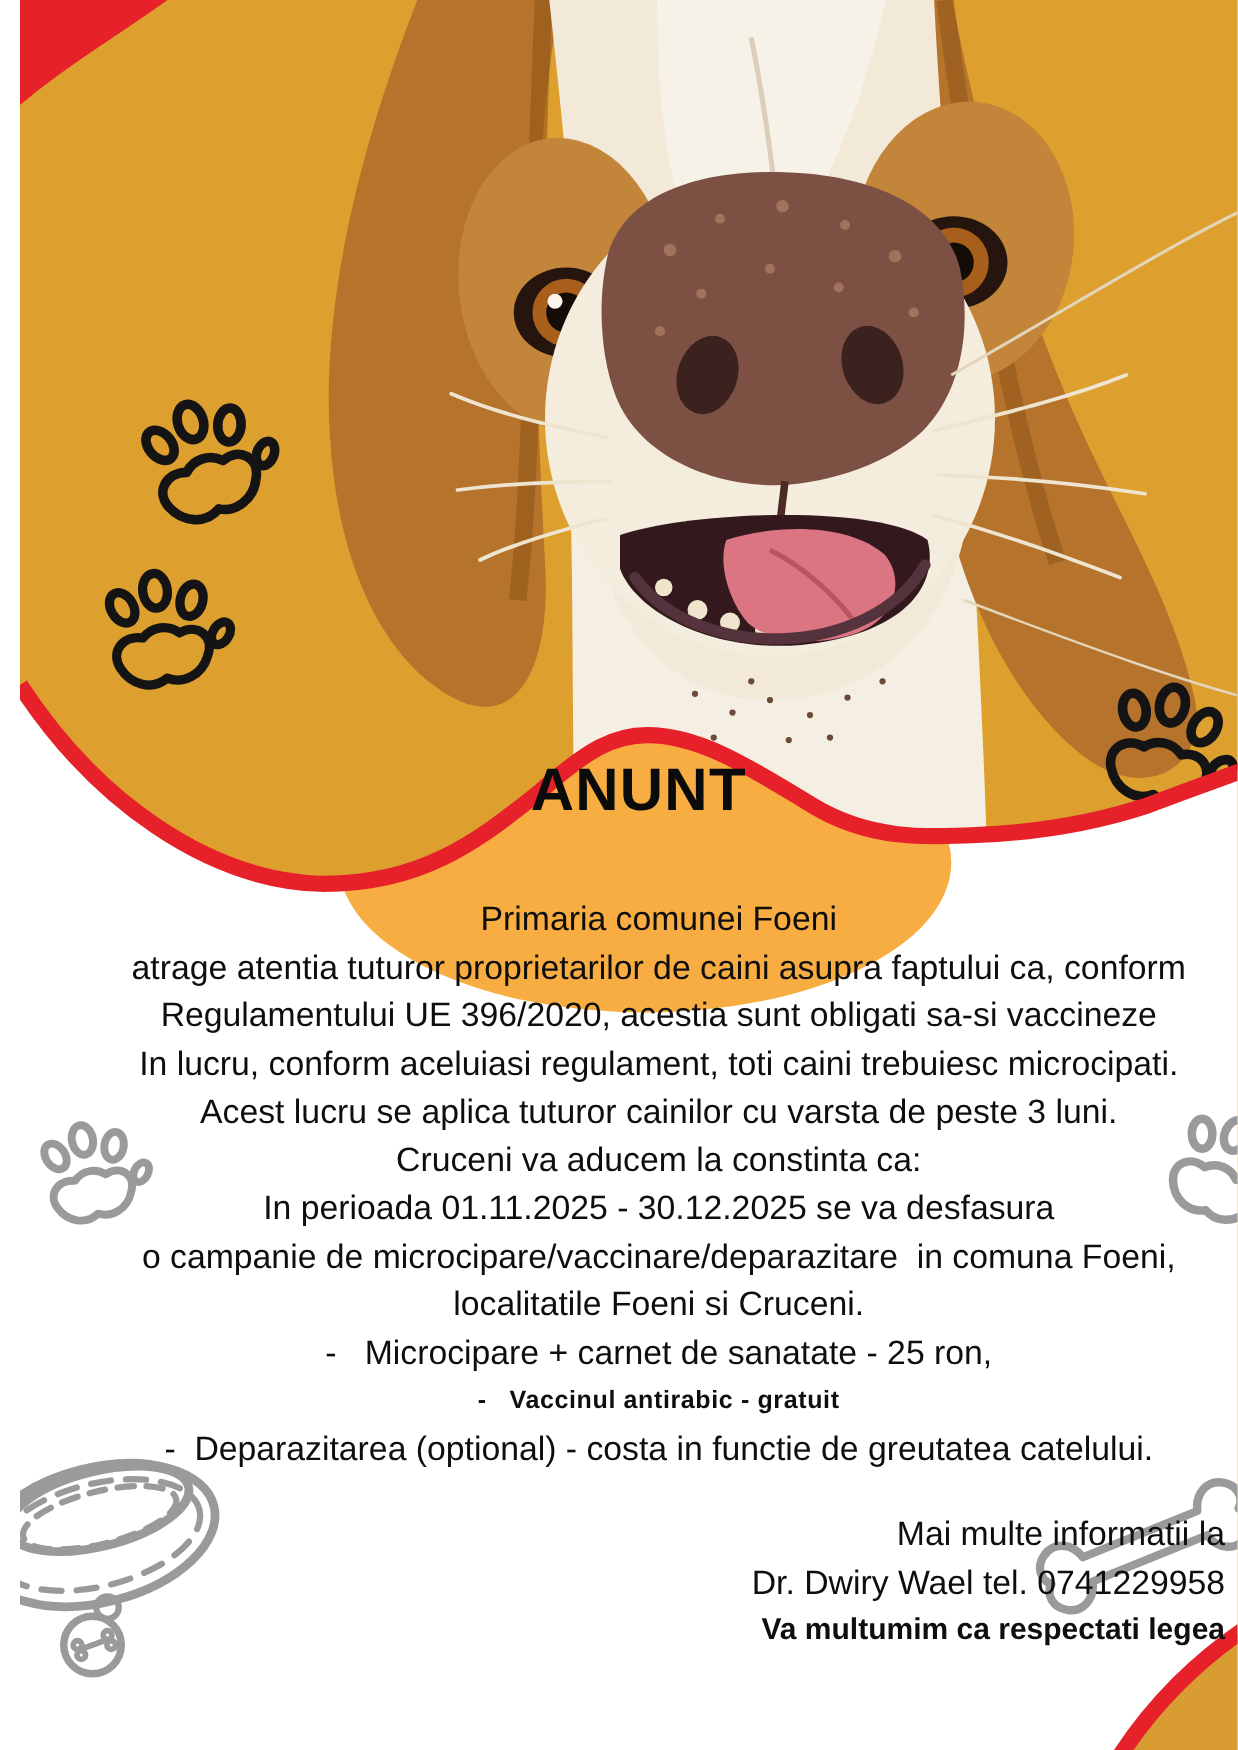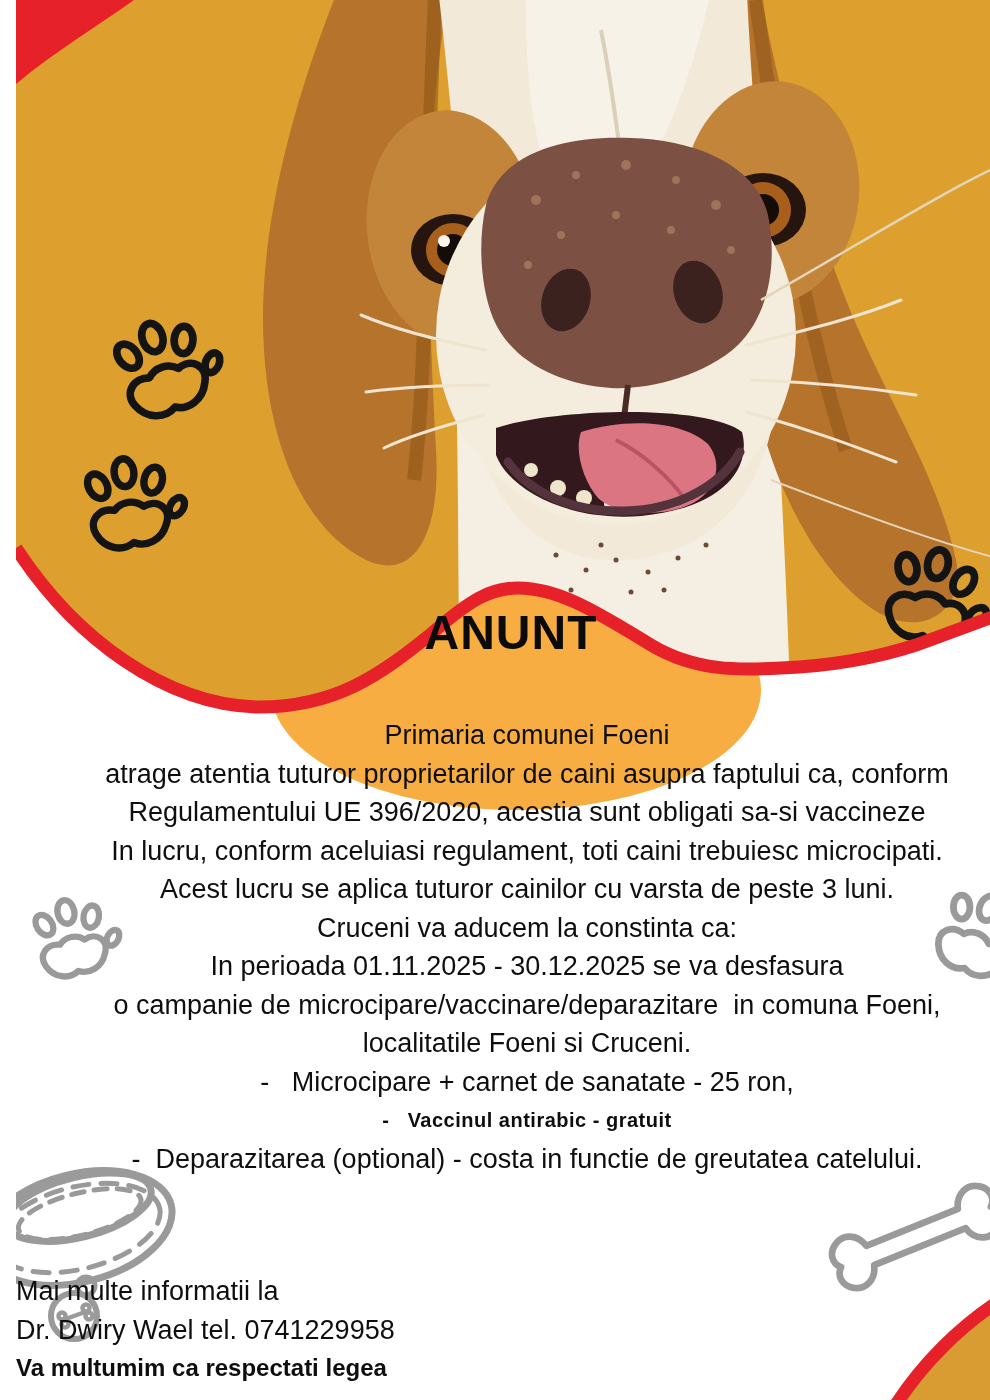--- a/index.html
+++ b/index.html
@@ -12,21 +12,21 @@
   .bg-art{position:absolute;left:0;top:0;width:990px;height:1400px;display:block;}
   .anunt-title{
     position:absolute;left:0;top:609px;width:990px;
     text-align:center;font-size:48px;font-weight:700;letter-spacing:1px;
     line-height:1.0;color:#0b0b0b;
   }
   .body-text{
     position:absolute;left:16px;top:716px;width:990px;text-align:center;
   }
   .contact-text{
-    position:absolute;left:0;top:1272px;width:964px;text-align:left;
+    position:absolute;left:0;top:1208px;width:964px;text-align:right;
   }
   .ln{font-size:27px;line-height:38.5px;white-space:nowrap;}
   .ln.bb{font-weight:700;font-size:20px;letter-spacing:.5px;}
   .ln.bold{font-weight:700;font-size:24px;}
 </style>
 </head>
 <body>
 
 <div class="poster">
 

